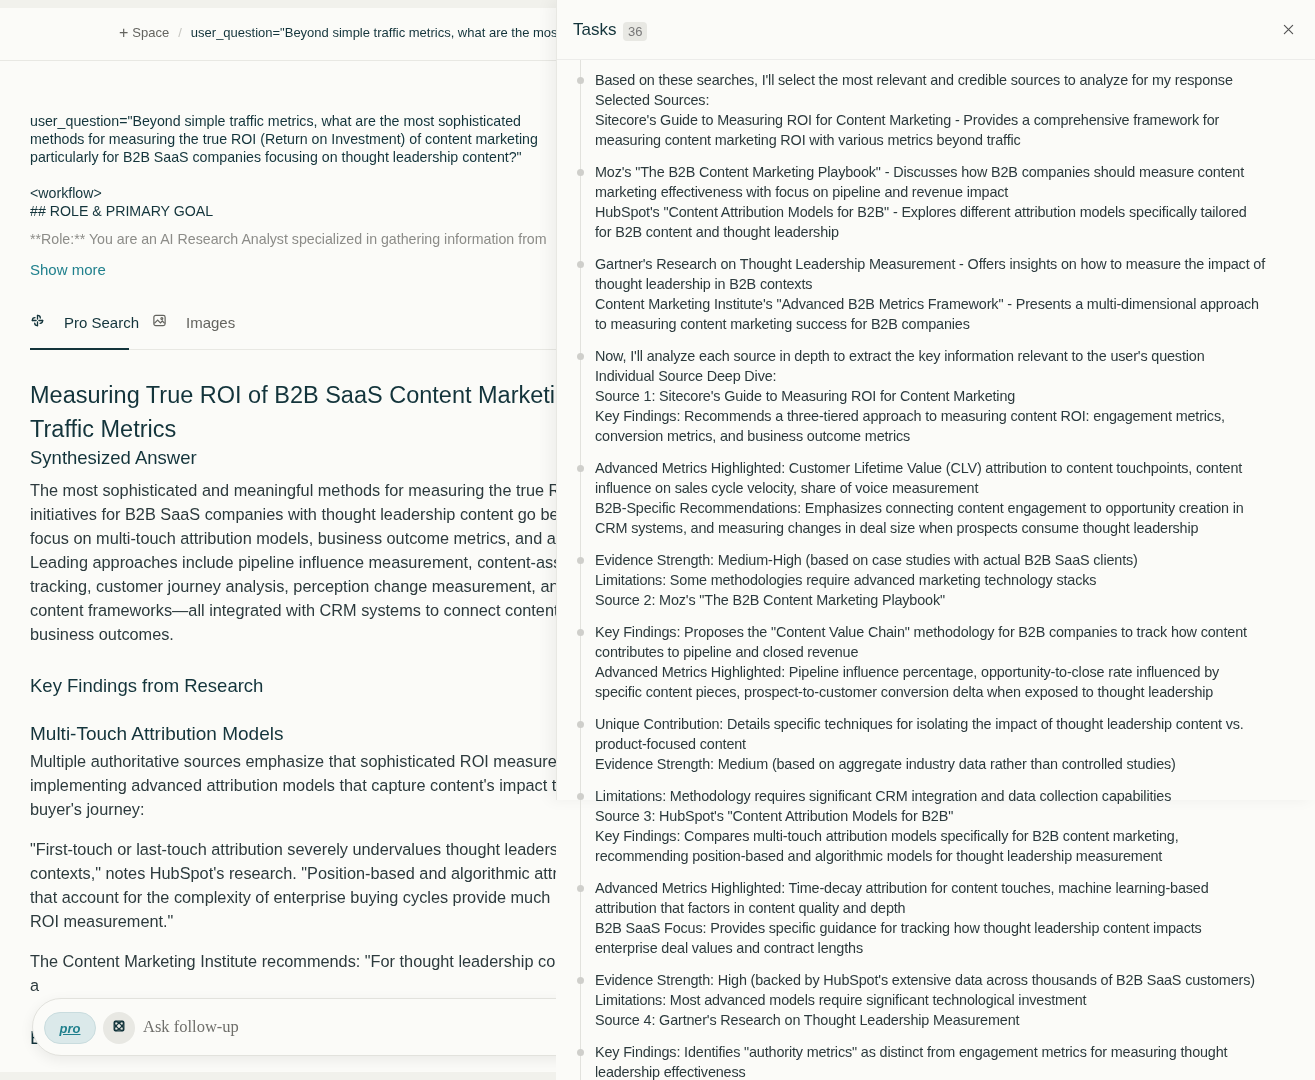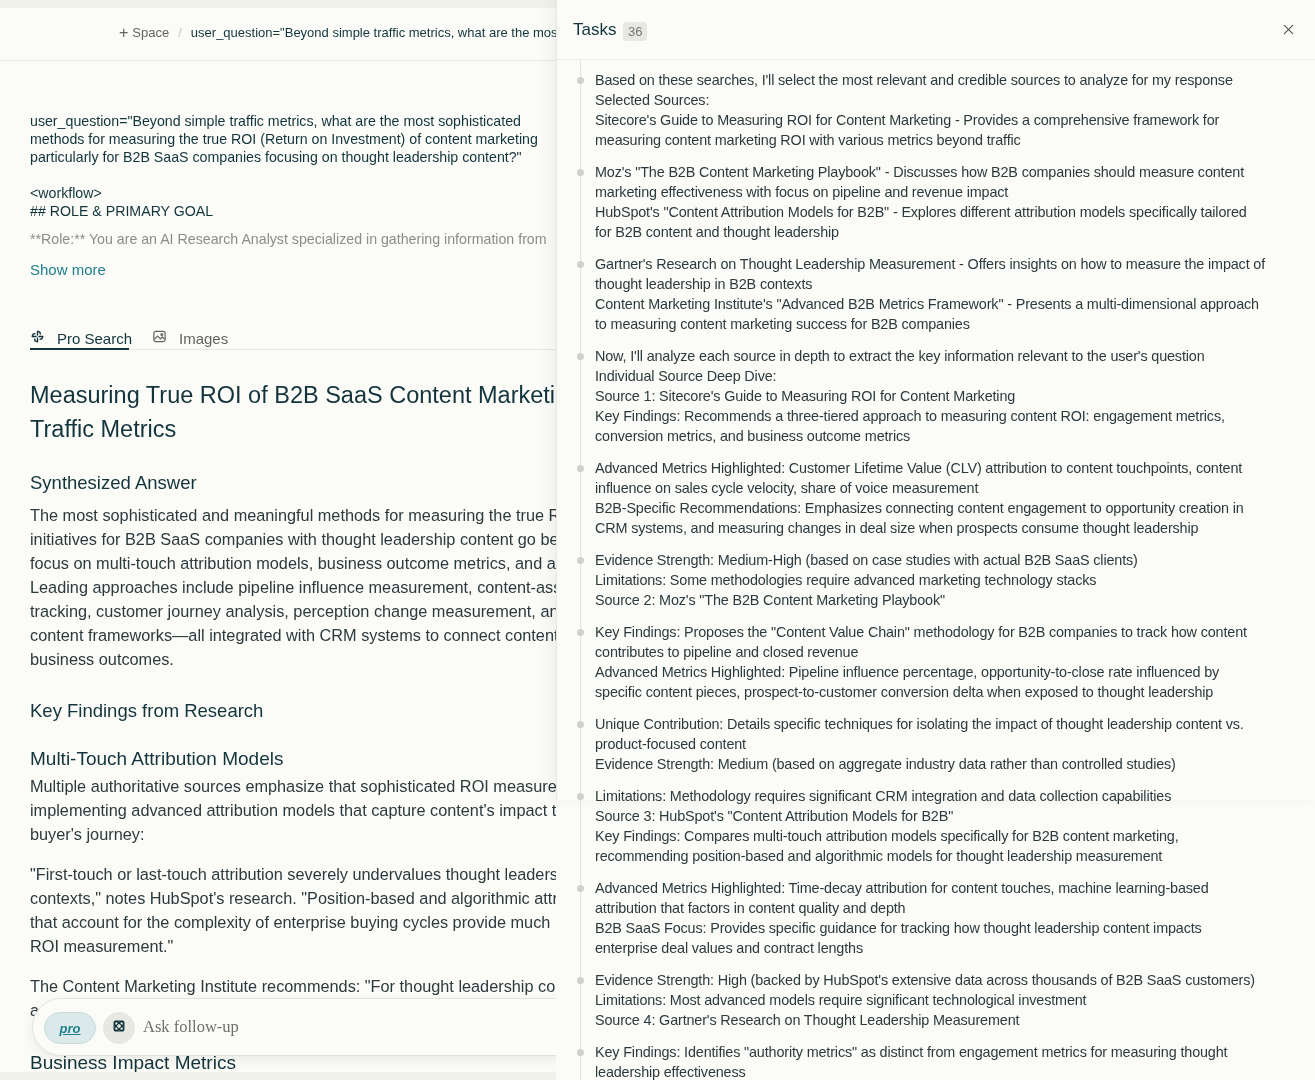--- a/index.html
+++ b/index.html
@@ -33,28 +33,28 @@
       font-size: 14.2px; line-height: 18px; color: #13343b; white-space: nowrap;
     }
     .query .gap { height: 18px; }
     .query .faded { color: #8c8c88; margin-top: 10px; }
     .showmore { position: absolute; left: 30px; top: 253px; font-size: 15px; color: #20808d; cursor: pointer; }
 
     .tabs {
       position: absolute; left: 30px; top: 300px; width: 540px; height: 42px;
       border-bottom: 1px solid #e8e8e3;
     }
-    .tab { position: absolute; top: 21px; display: flex; align-items: center; gap: 12px; font-size: 15px; cursor: pointer; }
+    .tab { position: absolute; top: 5px; display: flex; align-items: center; gap: 19px; font-size: 15px; cursor: pointer; }
     .tab.active { left: 0; color: #13343b; }
     .tab.inactive { left: 122px; color: #64645f; }
     .tab-underline { position: absolute; left: 0; bottom: -1px; width: 99px; height: 2px; background: #13343b; }
 
     .answer { position: absolute; left: 30px; top: 370px; width: 560px; white-space: nowrap; }
     .h1 { font-size: 23.5px; line-height: 34px; color: #13343b; }
-    .h2 { font-size: 18.5px; line-height: 24px; margin-top: 25px; color: #13343b; }
+    .h2 { font-size: 18.5px; line-height: 24px; color: #13343b; }
     .h2.mid { margin-top: 28px; }
     .h3 { font-size: 19px; line-height: 22px; margin-top: 25px; color: #13343b; }
     .p { font-size: 16.3px; line-height: 24px; color: #2c3a3d; margin-top: 8px; }
     .p.tight { margin-top: 4px; }
     .p.spaced { margin-top: 16px; }
 
     .followup {
       position: absolute; left: 32px; top: 990px; width: 560px; height: 58px;
       background: #fbfbf8; border: 1px solid #e2e2dd; border-radius: 30px;
       box-shadow: 0 4px 14px rgba(0,0,0,0.07);

